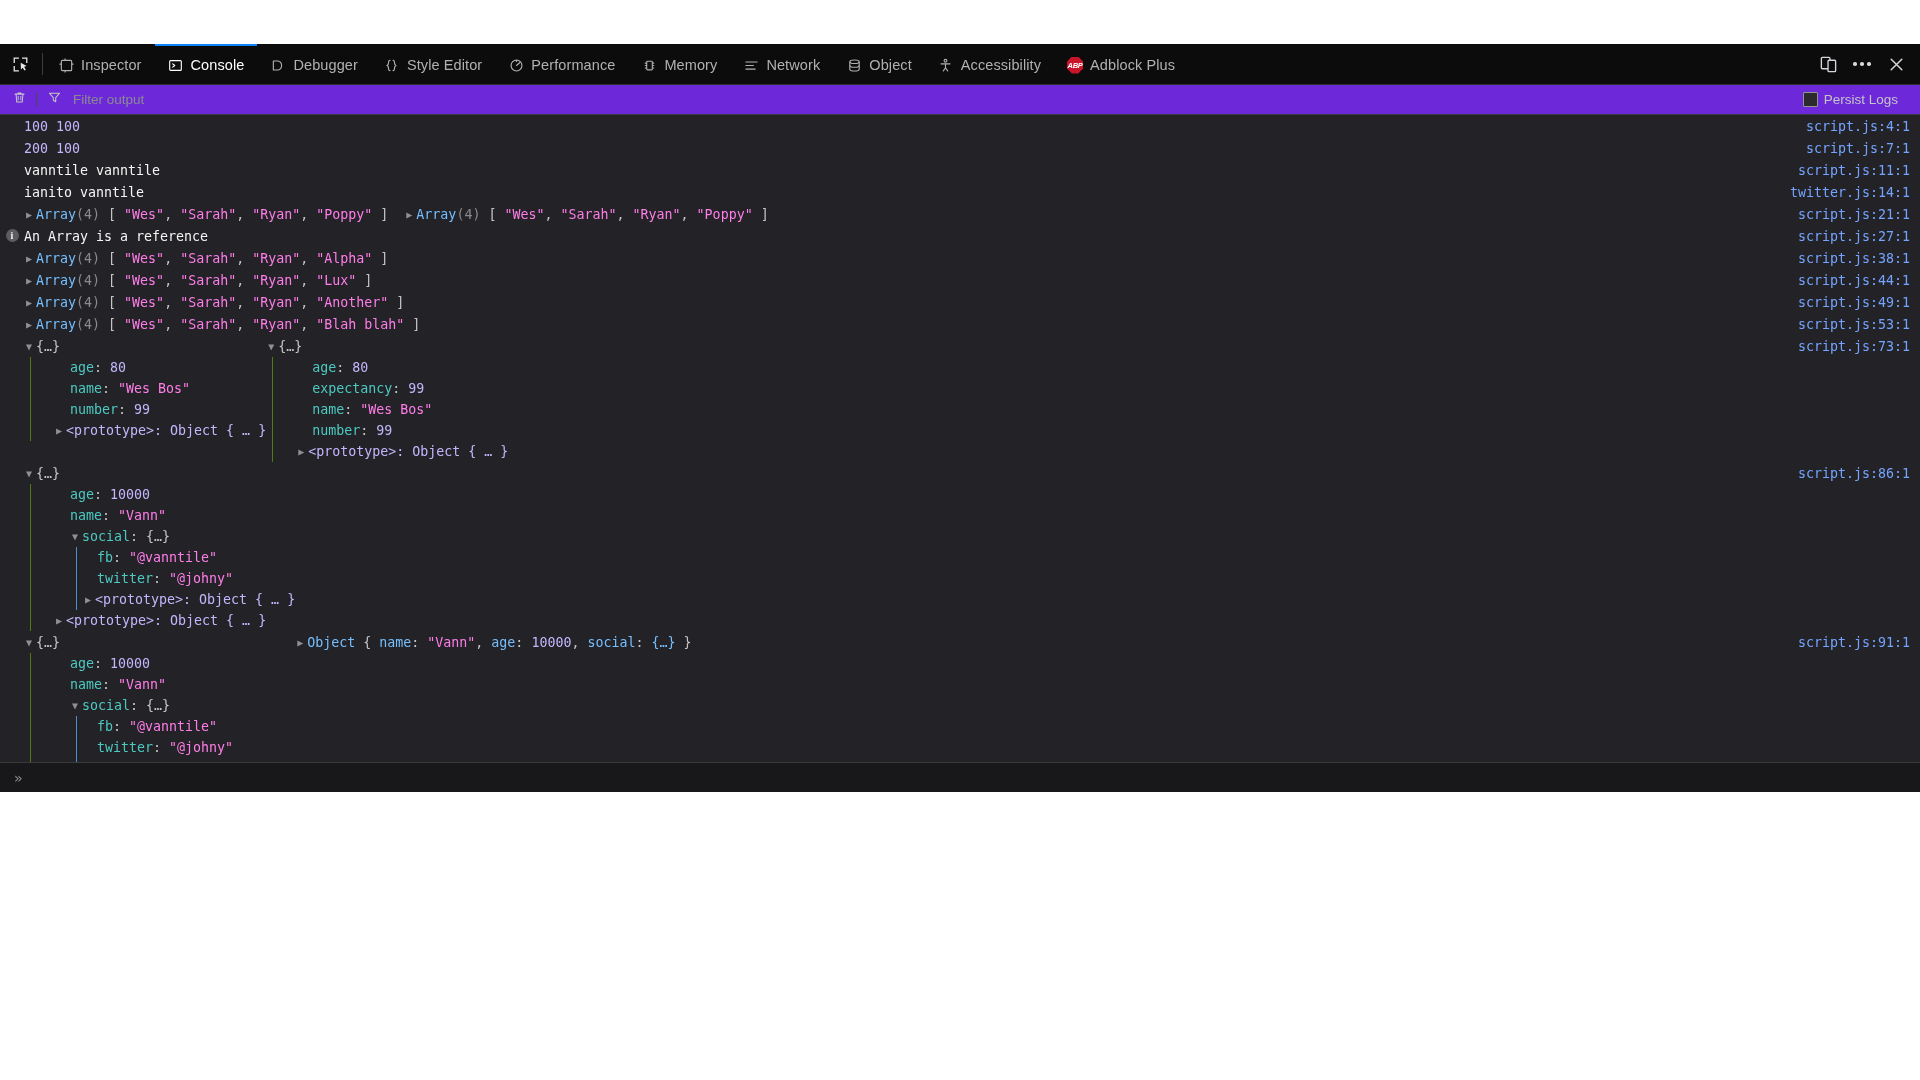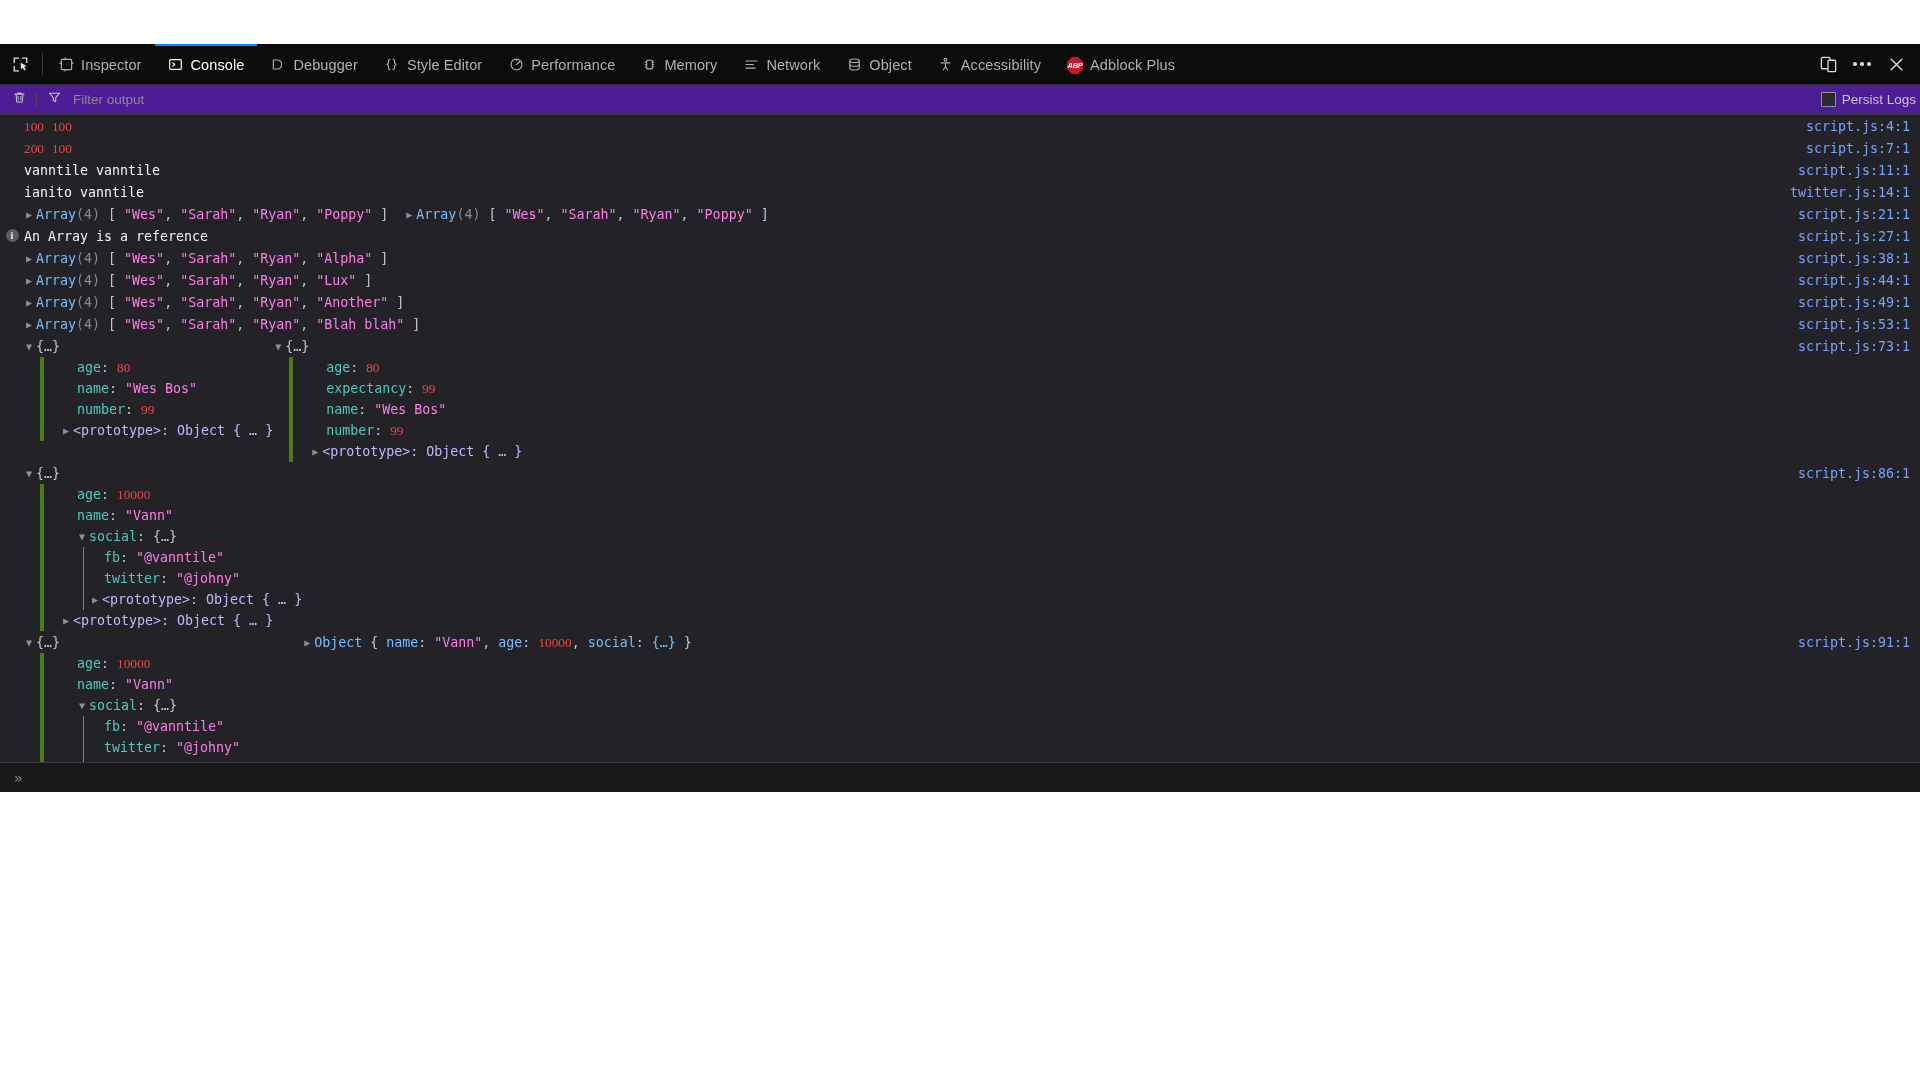--- a/index.html
+++ b/index.html
@@ -72,20 +72,21 @@
     position: relative;
     flex: 0 0 auto;
   }
   .tab .tab-label { line-height: 38px; }
   .tab.selected {
     color: #ffffff;
     border-top-color: #0a84ff;
   }
   .tab .ticon {
     display: inline-flex;
+    align-items: center;
     justify-content: center;
     width: 16px; height: 16px;
     flex: 0 0 auto;
     font-style: italic;
   }
   .tab .ticon svg { display: block; }
 
   .abp-icon {
     width: 17px; height: 17px;
     border-radius: 3px;
@@ -124,25 +125,25 @@
     width: 3.5px; height: 3.5px;
     background: #d7d7db;
     border-radius: 50%;
     display: block;
   }
 
   
   .filterbar {
     height: 29px;
     min-height: 29px;
-    background: #4c1d95;
+    background: #6d28d9;
     border-bottom: 1px solid #3b3b3e;
     display: flex;
     align-items: center;
-    padding: 0 0 0 6px;
+    padding: 0 18px 0 6px;
     gap: 0;
   }
   .fb-icon {
     width: 26px; height: 24px;
     display: flex; align-items: center; justify-content: center;
     flex: 0 0 auto;
   }
   .fb-sep {
     width: 1px; height: 15px;
     background: #4a4a4d;
@@ -228,21 +229,21 @@
     flex: 0 0 auto;
     color: #75a4ff;
     font-size: 13.3px;
     padding-top: 1px;
     padding-left: 16px;
     text-align: left;
     white-space: nowrap;
   }
 
   
-  .t-num   { color: #ef4444; font-family: Liberation Serif, serif; }
+  .t-num   { color: #c4b5fd; }
   .t-str   { color: #ff7de9; }
   .t-plain { color: #f5f5f5; }
   .t-obj   { color: #75bfff; }
   .t-count { color: #8b8b8f; }
   .t-punct { color: #c5c5c8; }
   .t-key   { color: #4cc9c0; }
   .t-proto { color: #c4b5fd; }
   .t-objpreview-key { color: #75bfff; }
 
   
@@ -255,23 +256,23 @@
     vertical-align: 1px;
     margin-right: 2px;
     user-select: none;
   }
   .arrow.open { color: #8f8f94; }
 
   
   .obj-tree { display: inline-block; vertical-align: top; }
   .tree-line { white-space: pre; min-height: 21px; }
   .tree-children {
-    border-left: 4px solid #4d7c0f;
-    margin-left: 16px;
-    padding-left: 11px;
+    border-left: 1px solid #4d7c0f;
+    margin-left: 6px;
+    padding-left: 17px;
   }
   .tree-prop { padding-left: 22px; white-space: pre; }
   .tree-proto { padding-left: 6px; white-space: pre; }
   .tree-nested-children {
     border-left: 1px solid #4a8fd6;
     margin-left: 28px;
   }
   .tree-nested-prop { padding-left: 20px; white-space: pre; }
   .tree-nested-proto { padding-left: 6px; white-space: pre; }
 

